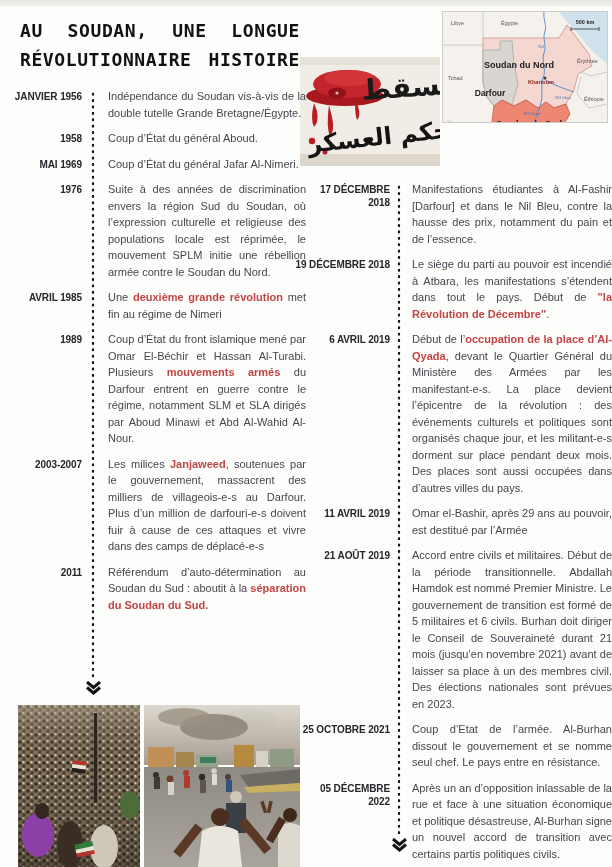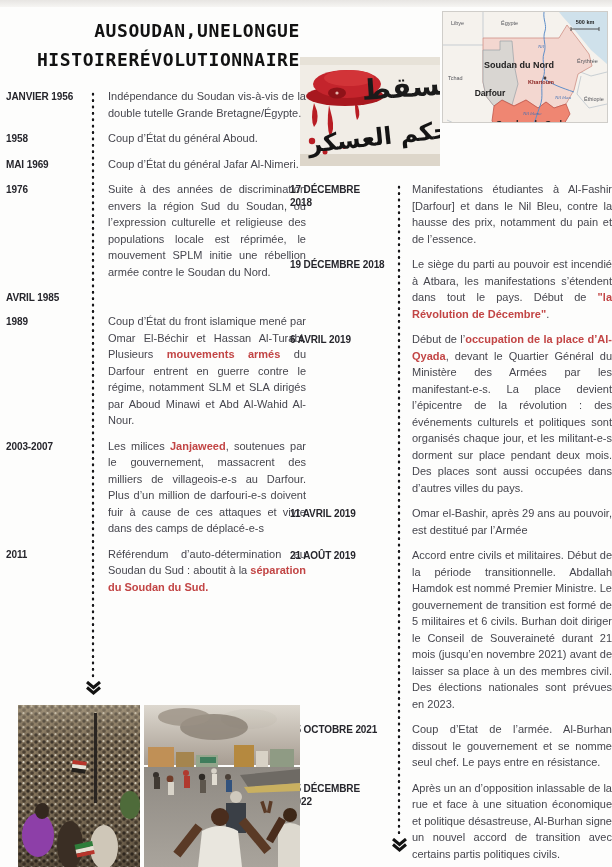--- a/index.html
+++ b/index.html
@@ -3,31 +3,31 @@
 <meta charset="utf-8">
 <style>
   html,body{margin:0;padding:0;}
   body{width:612px;height:867px;background:#fff;font-family:"Liberation Sans",sans-serif;}
   .page{position:absolute;left:0;top:0;width:612px;height:867px;background:#fdfdfc;overflow:hidden;}
   .top-edge{position:absolute;left:0;top:0;width:612px;height:7px;background:linear-gradient(#e7e5e2,#f6f5f3);}
 
   
   .title{position:absolute;left:20px;top:16px;width:280px;color:#121212;
          font-family:"DejaVu Sans Mono","Liberation Mono",monospace;font-weight:700;font-size:18px;}
-  .title-line{display:flex;justify-content:flex-end;line-height:29px;letter-spacing:0.6px;white-space:nowrap;}
+  .title-line{display:flex;justify-content:space-between;line-height:29px;letter-spacing:0.6px;white-space:nowrap;}
 
   
   .tl-col{position:absolute;}
   #left-timeline{left:6px;top:88px;width:300px;}
   #right-timeline{left:290px;top:173px;width:322px;margin-top:8px;}
   .tl-entry{display:grid;margin:0 0 9px 0;}
   #left-timeline .tl-entry{grid-template-columns:76px 26px 198px;}
   #right-timeline .tl-entry{grid-template-columns:100px 22px 200px;}
   .tl-date{font-weight:700;font-size:10px;line-height:13px;letter-spacing:-0.1px;color:#26262c;
-           padding-top:2px;white-space:nowrap;}
+           text-align:right;padding-top:2px;white-space:nowrap;}
   .tl-text{font-size:11px;line-height:16.5px;color:#46464e;text-align:justify;}
   .seg-red{color:var(--accent,#c24545);font-weight:700;}
   .dot-strip{position:absolute;width:4px;
      background:radial-gradient(circle,#17171a 1.25px,transparent 1.55px);
      background-size:4px 6.4px;background-repeat:repeat-y;background-position:center top;}
   #left-timeline .dot-strip{left:85px;top:3px;height:588px;}
   #right-timeline .dot-strip{left:107px;top:3px;height:652px;}
   .tl-arrow{position:absolute;width:17px;height:14px;}
   #left-timeline .tl-arrow{left:79px;top:593px;}
   #right-timeline .tl-arrow{left:101px;top:657px;}
@@ -51,22 +51,22 @@
   <div class="top-edge"></div>
 
   <div class="title">
     <div class="title-line" id="title-line-1">
         <span>AU</span>
         <span>SOUDAN,</span>
         <span>UNE</span>
         <span>LONGUE</span>
       </div>
     <div class="title-line" id="title-line-2">
+        <span>RÉVOLUTIONNAIRE</span>
         <span>HISTOIRE</span>
-        <span>RÉVOLUTIONNAIRE</span>
       </div>
   </div>
 
   <div class="img-box" id="graffiti">
     <svg width="140" height="109" viewBox="0 0 140 109">
       <rect width="140" height="109" fill="#f1ede6"></rect>
       <rect y="97" width="140" height="12" fill="#ddd6ca"></rect>
       <rect width="140" height="8" fill="#e7e2d8"></rect>
       <g>
         <path d="M14 46 q-4 16 0 24 q5 -5 3 -16 z" fill="#b81d24"></path>
@@ -158,20 +158,21 @@
         <div class="tl-text"><span>Coup d’État du général Jafar Al-Nimeri.</span></div>
       </div>
       <div class="tl-entry">
         <div class="tl-date">1976</div>
         <div></div>
         <div class="tl-text"><span>Suite à des années de discrimination envers la région Sud du Soudan, où l’expression culturelle et religieuse des populations locale est réprimée, le mouvement SPLM initie une rébellion armée contre le Soudan du Nord.</span></div>
       </div>
       <div class="tl-entry">
         <div class="tl-date">AVRIL 1985</div>
         <div></div>
+        <div class="tl-text"><span>Une </span><span class="seg-red">deuxième grande révolution</span><span> met fin au régime de Nimeri</span></div>
       </div>
       <div class="tl-entry">
         <div class="tl-date">1989</div>
         <div></div>
         <div class="tl-text"><span>Coup d’État du front islamique mené par Omar El-Béchir et Hassan Al-Turabi. Plusieurs </span><span class="seg-red">mouvements armés</span><span> du Darfour entrent en guerre contre le régime, notamment SLM et SLA dirigés par Aboud Minawi et Abd Al-Wahid Al-Nour.</span></div>
       </div>
       <div class="tl-entry">
         <div class="tl-date">2003-2007</div>
         <div></div>
         <div class="tl-text"><span>Les milices </span><span class="seg-red">Janjaweed</span><span>, soutenues par le gouvernement, massacrent des milliers de villageois-e-s au Darfour. Plus d’un million de darfouri-e-s doivent fuir à cause de ces attaques et vivre dans des camps de déplacé-e-s</span></div>

